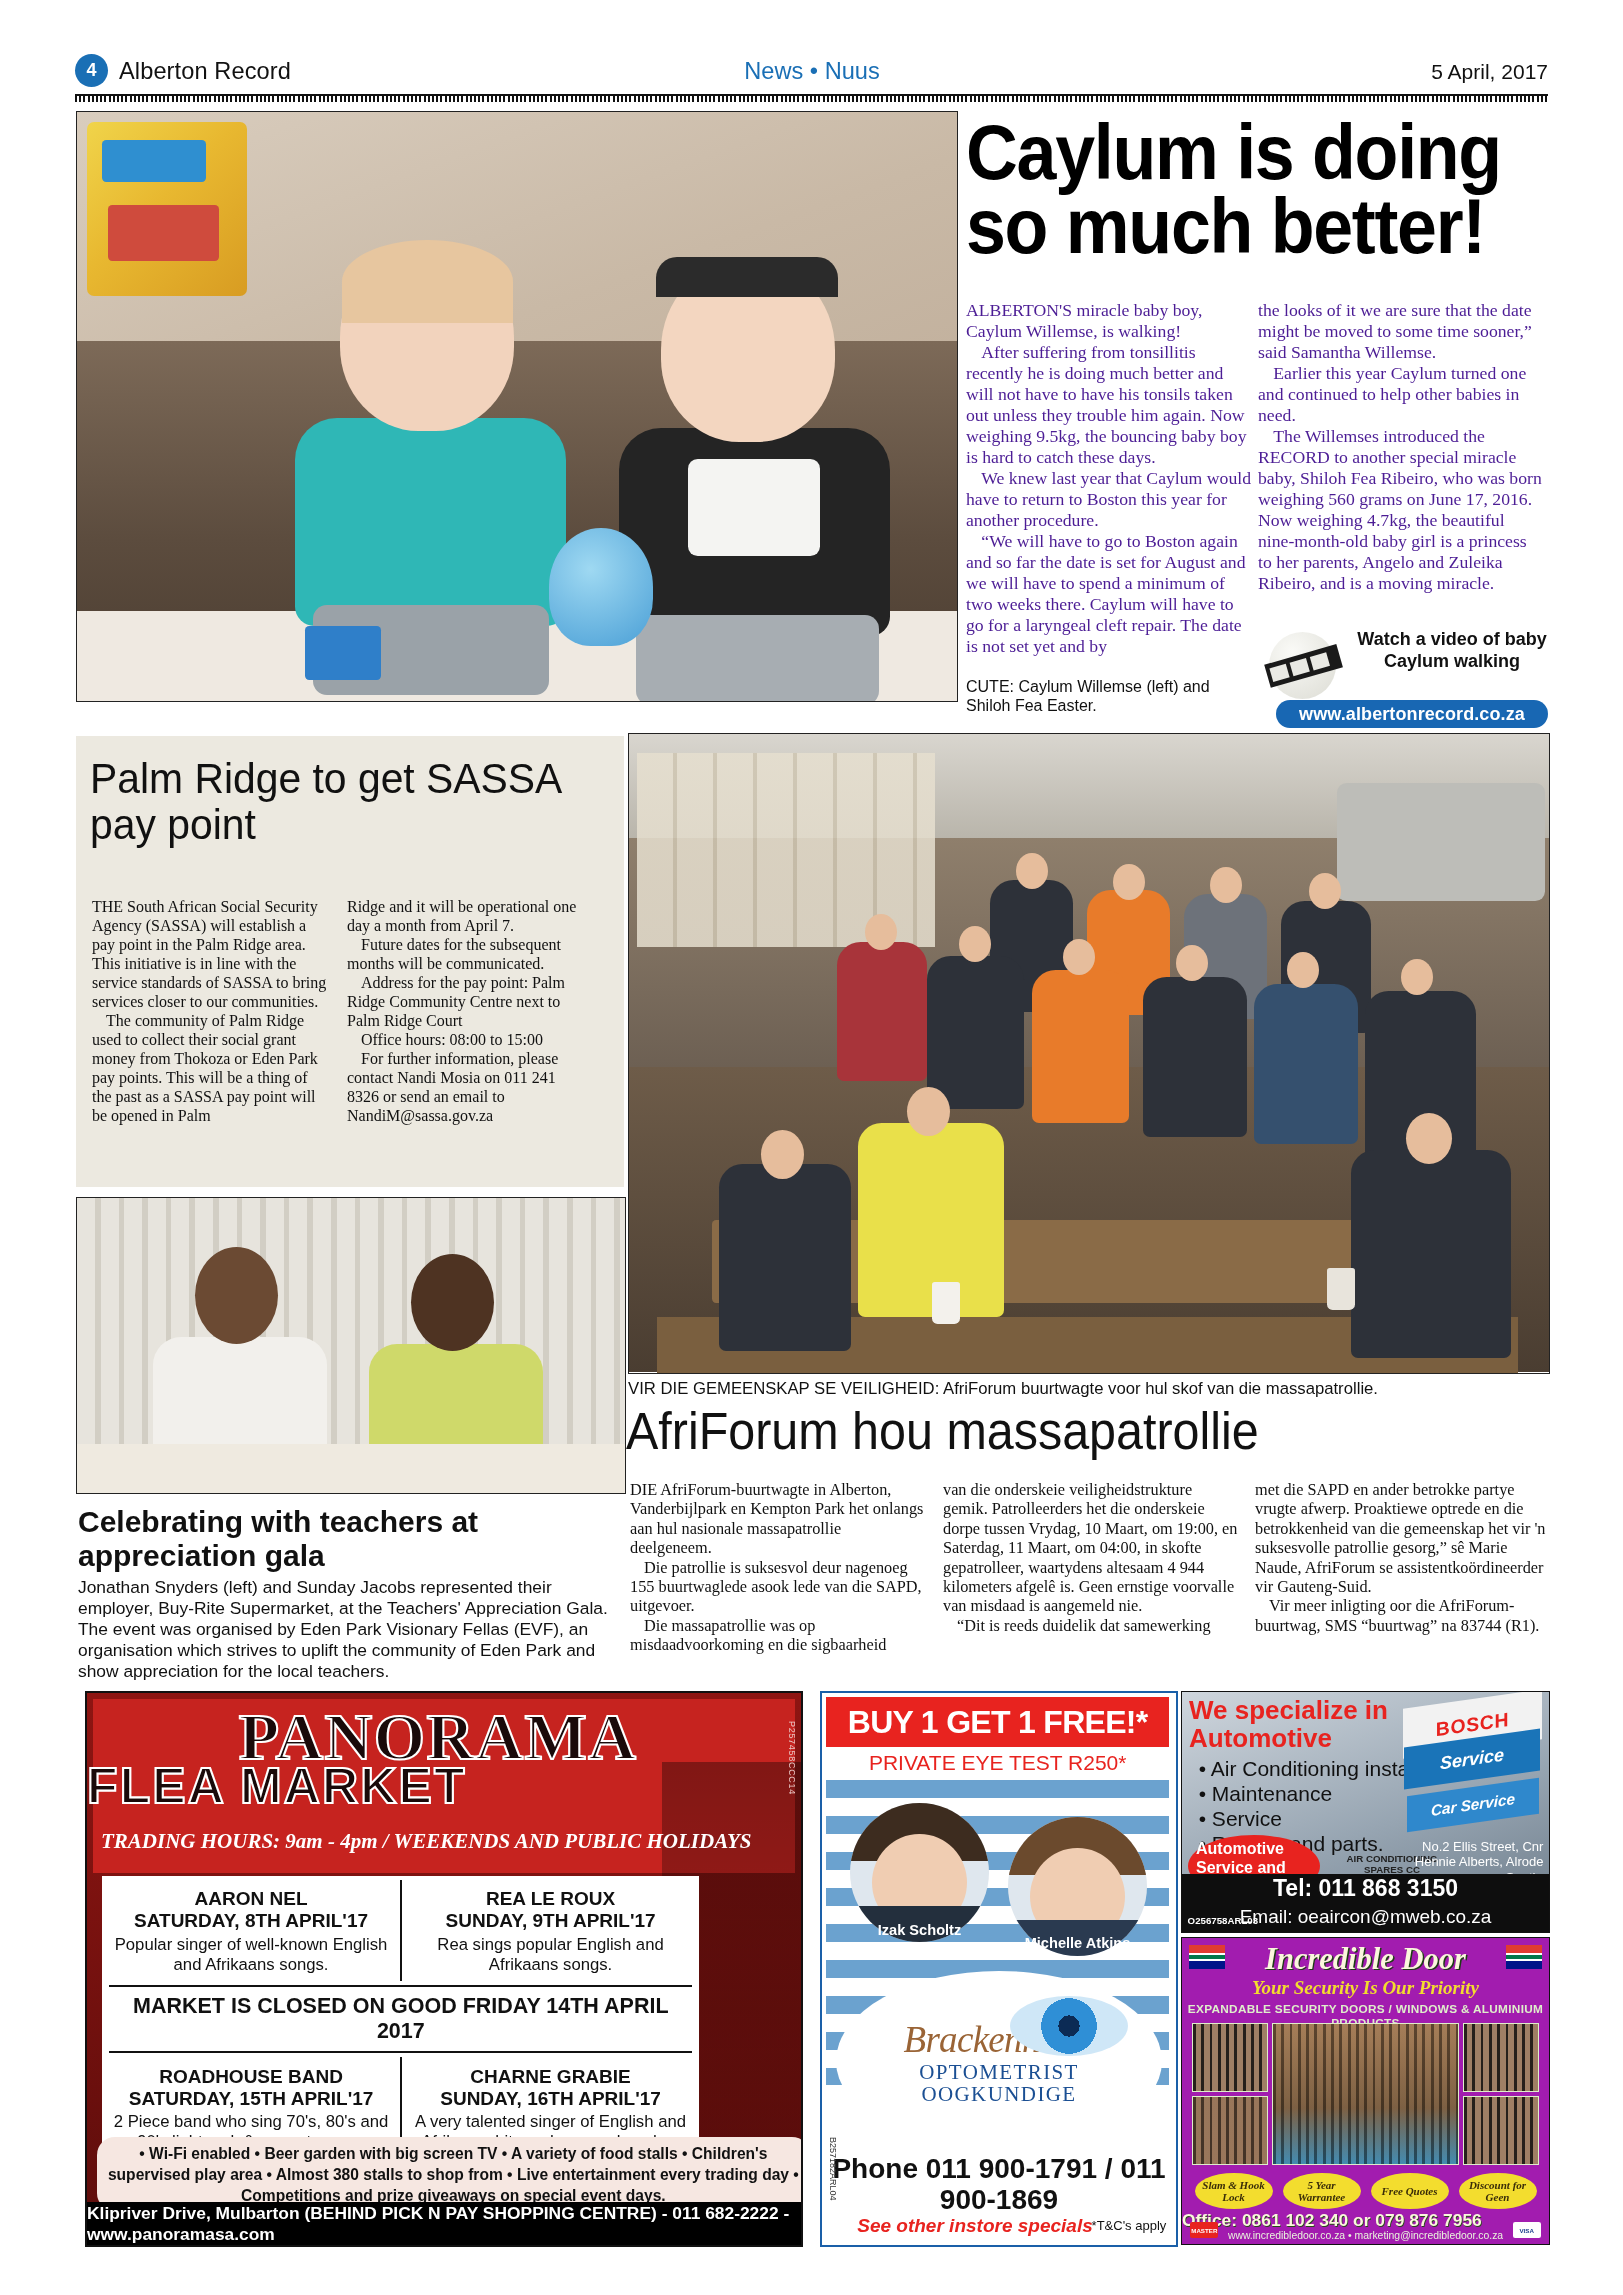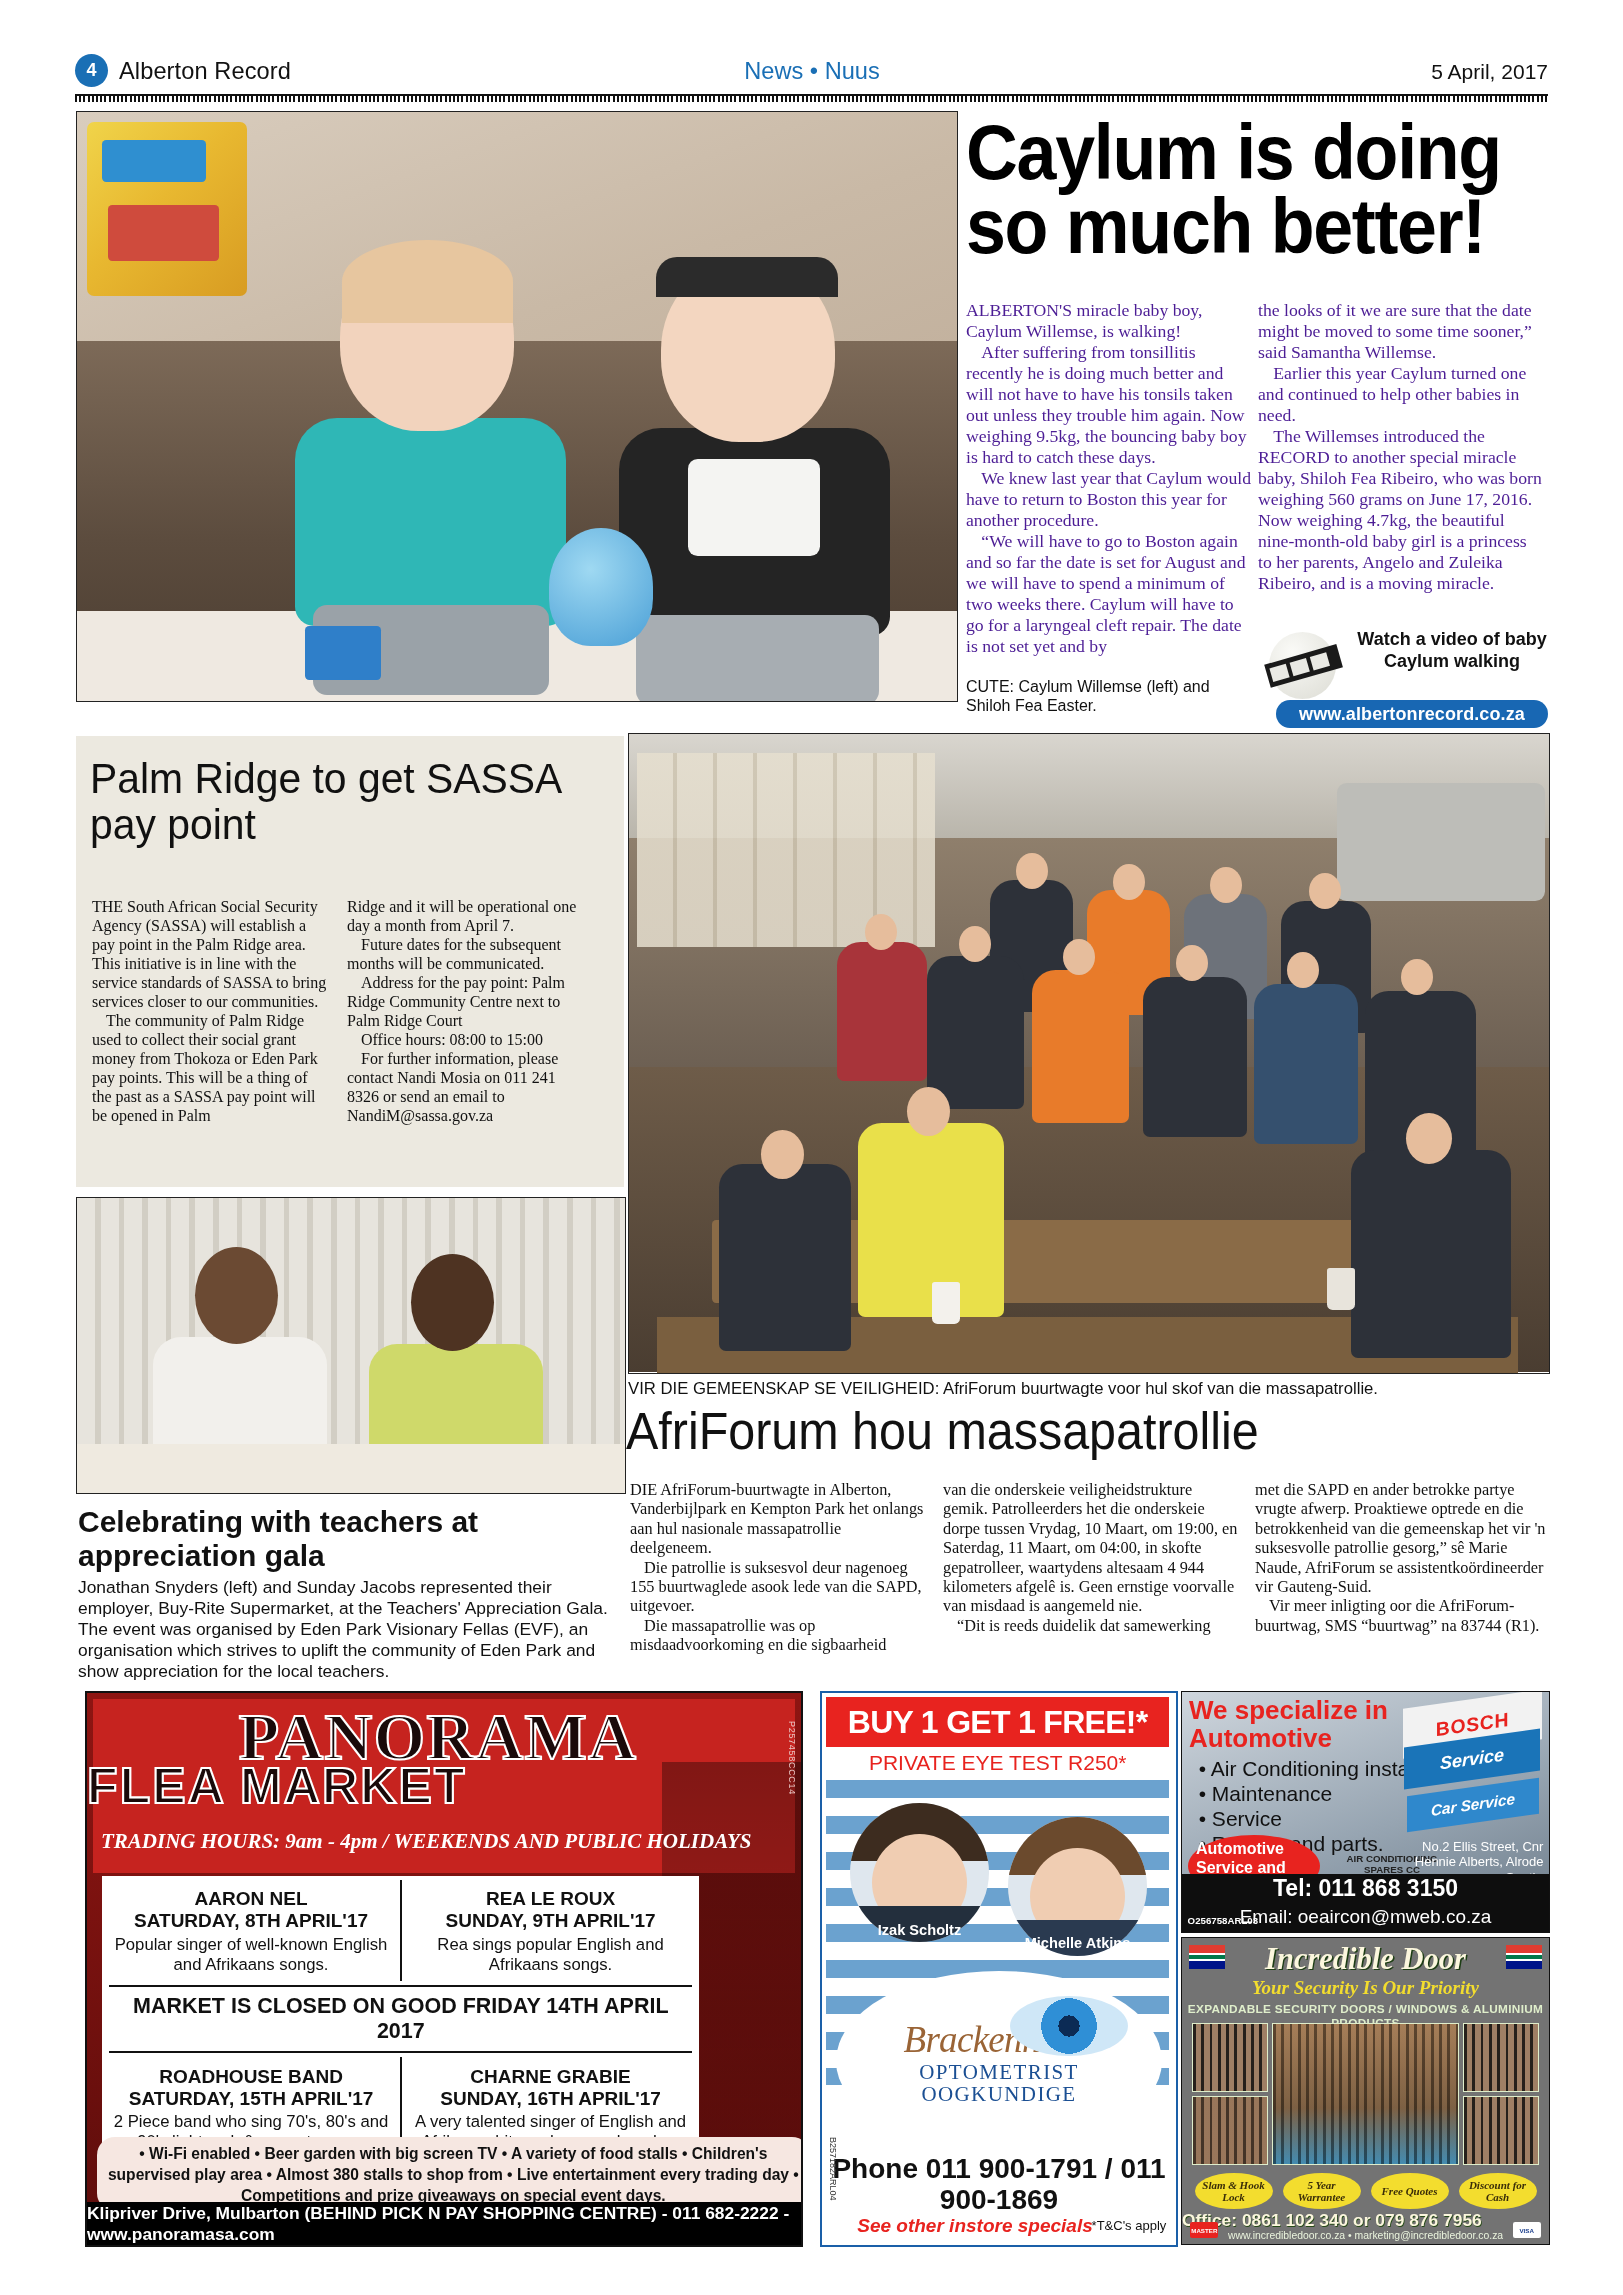--- a/index.html
+++ b/index.html
@@ -221,21 +221,21 @@
   .auto-redtext{position:absolute;left:14px;top:147px;width:125px;font-weight:bold;font-size:16px;line-height:19px;color:#fff;}
   .auto-spares{position:absolute;left:144px;top:161px;width:132px;text-align:center;font-size:9.7px;font-weight:bold;color:#222;}
   .auto-addr{position:absolute;right:5.6px;top:147px;width:153px;text-align:right;font-size:13px;line-height:15.3px;color:#fff;}
   .auto-darkbar{position:absolute;left:0;bottom:0;width:367px;height:58px;background:#0e0e0e;}
   .auto-tel{position:absolute;left:0;bottom:30.5px;width:367px;text-align:center;font-weight:bold;font-size:23px;color:#fff;}
   .auto-email{position:absolute;left:0;bottom:4.2px;width:367px;text-align:center;font-size:19px;color:#fff;}
   .auto-code{position:absolute;left:5.6px;bottom:5.6px;font-size:9.7px;font-weight:bold;color:#fff;}
 
   
   .ad-door{position:absolute;left:1181px;top:1937px;width:367px;height:306px;
-    background:#737373;border:1.4px solid #111;overflow:hidden;}
+    background:#a21caf;border:1.4px solid #111;overflow:hidden;}
   .door-flag{position:absolute;width:36px;height:23.6px;
     background:linear-gradient(180deg,#e03c31 33%,#ffffff 33% 40%,#007749 40% 60%,#ffffff 60% 67%,#001489 67%);}
   .door-title{position:absolute;left:0;top:4.2px;width:367px;text-align:center;
     font-family:"Liberation Serif",serif;font-style:italic;font-weight:bold;font-size:30.5px;color:#fbf6dd;
     text-shadow:1.4px 1.4px 0 #1d3d14;}
   .door-sub{position:absolute;left:0;top:39px;width:367px;text-align:center;
     font-family:"Liberation Serif",serif;font-style:italic;font-weight:bold;font-size:19px;color:#f3dd2e;}
   .door-sub2{position:absolute;left:0;top:64px;width:367px;text-align:center;font-weight:bold;font-size:11.8px;color:#dfeecb;letter-spacing:0.3px;}
   .door-photos{position:absolute;left:9.7px;top:85px;width:347px;height:146px;display:grid;
     grid-template-columns:76px 1fr 76px;grid-template-rows:69px 69px;gap:4.2px;}
@@ -519,21 +519,21 @@
           <div class="bars" style="opacity:.7"></div>
         </div>
       <div class="door-ph">
           <div class="bars"></div>
         </div>
     </div>
     <div class="door-badges">
       <div class="door-badge">Slam &amp; Hook Lock</div>
       <div class="door-badge">5 Year Warrantee</div>
       <div class="door-badge">Free Quotes</div>
-      <div class="door-badge">Discount for Cash</div>
+      <div class="door-badge">Discount for Geen</div>
     </div>
     <div class="door-office">Office: 0861 102 340 or 079 876 7956</div>
     <div class="door-web">www.incredibledoor.co.za • marketing@incredibledoor.co.za</div>
     <div class="door-card" style="left:8.3px;bottom:5.6px;background:#e8231f;color:#fff;">MASTER</div>
     <div class="door-card" style="right:8.3px;bottom:5.6px;">VISA</div>
   </div>
 
 </div>
 
 

